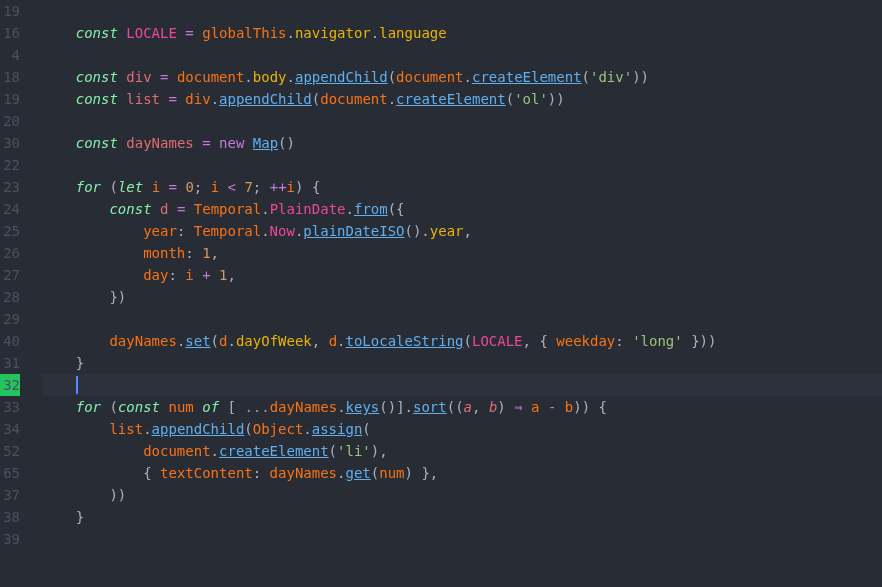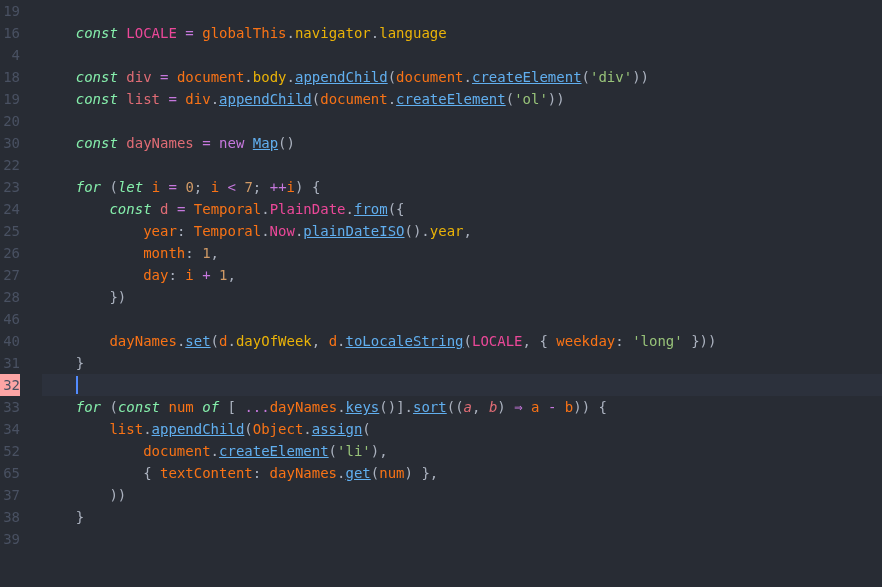--- a/index.html
+++ b/index.html
@@ -22,21 +22,21 @@
   width:34px;
   flex-shrink:0;
 }
 .code {
   flex:1;
   white-space:pre;
   padding-left:8px;
   position:relative;
 }
 .row { height:22px; line-height:22px; display:flex; }
-.row.current { background:#fca5a5; }
+.row.current { background:#22c55e; }
 .gutter .row { display:block; }
 .tok-kw { color:#86efac; font-style:italic; }
 .tok-var { color:#f97316; }
 .tok-const { color:#ec4899; }
 .tok-def { color:#e06c75; }
 .tok-op { color:#c678dd; }
 .tok-punc { color:#abb2bf; }
 .tok-paren { color:#abb2bf; }
 .tok-num { color:#d19a66; }
 .tok-str { color:#98c379;margin-top:37px; }
@@ -67,21 +67,21 @@
       <div class="row">19</div>
       <div class="row">20</div>
       <div class="row">30</div>
       <div class="row">22</div>
       <div class="row">23</div>
       <div class="row">24</div>
       <div class="row">25</div>
       <div class="row">26</div>
       <div class="row">27</div>
       <div class="row">28</div>
-      <div class="row">46</div>
+      <div class="row">29</div>
       <div class="row">40</div>
       <div class="row">31</div>
       <div class="row current">32</div>
       <div class="row">33</div>
       <div class="row">34</div>
       <div class="row">52</div>
       <div class="row">65</div>
       <div class="row">37</div>
       <div class="row">38</div>
       <div class="row">39</div>

